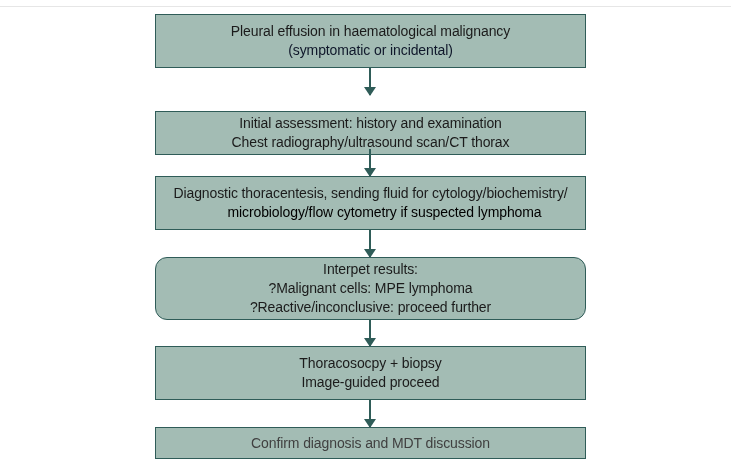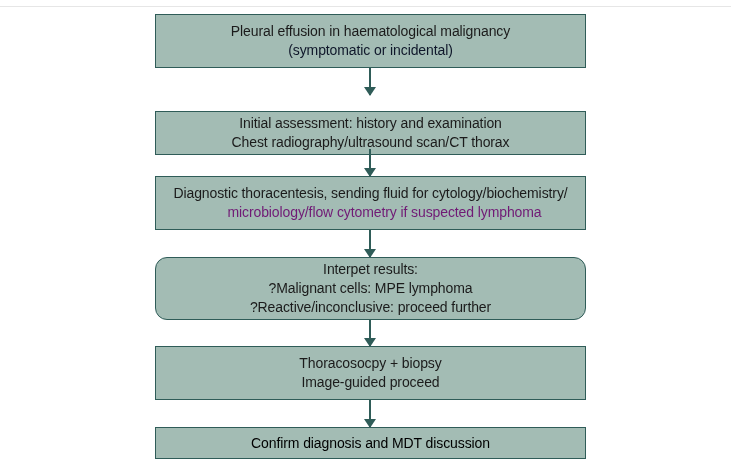--- a/index.html
+++ b/index.html
@@ -108,21 +108,21 @@
     <span class="line" style="color: rgb(27, 27, 27);">Initial assessment: history and examination</span>
     <span class="line" style="color: rgb(27, 27, 27);">Chest radiography/ultrasound scan/CT thorax</span>
   </div>
 
   <div class="connector" id="conn-1" style="background: rgb(47, 92, 88);">
     <span class="head" style="border-top-color: rgb(47, 92, 88);"></span>
   </div>
 
   <div class="node" id="node-2" style="background: rgb(163, 188, 180); border-color: rgb(47, 92, 88); align-items: center;">
     <span class="line" style="color: rgb(27, 27, 27);">Diagnostic thoracentesis, sending fluid for cytology/biochemistry/</span>
-    <span class="line" style="color: #701a75; margin-left: 28px;">microbiology/flow cytometry if suspected lymphoma</span>
+    <span class="line" style="color: #000000; margin-left: 28px;">microbiology/flow cytometry if suspected lymphoma</span>
   </div>
 
   <div class="connector" id="conn-2" style="background: rgb(47, 92, 88);">
     <span class="head" style="border-top-color: rgb(47, 92, 88);"></span>
   </div>
 
   <div class="node" id="node-3" style="background: rgb(163, 188, 180); border-color: rgb(47, 92, 88); border-radius: 12px;">
     <span class="line" style="color: rgb(27, 27, 27);">Interpet results:</span>
     <span class="line" style="color: rgb(27, 27, 27);">?Malignant cells: MPE lymphoma</span>
     <span class="line" style="color: rgb(27, 27, 27);">?Reactive/inconclusive: proceed further</span>
@@ -135,16 +135,16 @@
   <div class="node" id="node-4" style="background: rgb(163, 188, 180); border-color: rgb(47, 92, 88); align-items: center;">
     <span class="line" style="color: rgb(27, 27, 27);">Thoracosocpy + biopsy</span>
     <span class="line" style="color: rgb(27, 27, 27);">Image-guided proceed</span>
   </div>
 
   <div class="connector" id="conn-4" style="background: rgb(47, 92, 88);">
     <span class="head" style="border-top-color: rgb(47, 92, 88);"></span>
   </div>
 
   <div class="node" id="node-5" style="background: rgb(163, 188, 180); border-color: rgb(47, 92, 88);">
-    <span class="line" style="color: #000000;">Confirm diagnosis and MDT discussion</span>
+    <span class="line" style="color: #404040;">Confirm diagnosis and MDT discussion</span>
   </div>
 
 </div>
 
 </body></html>

